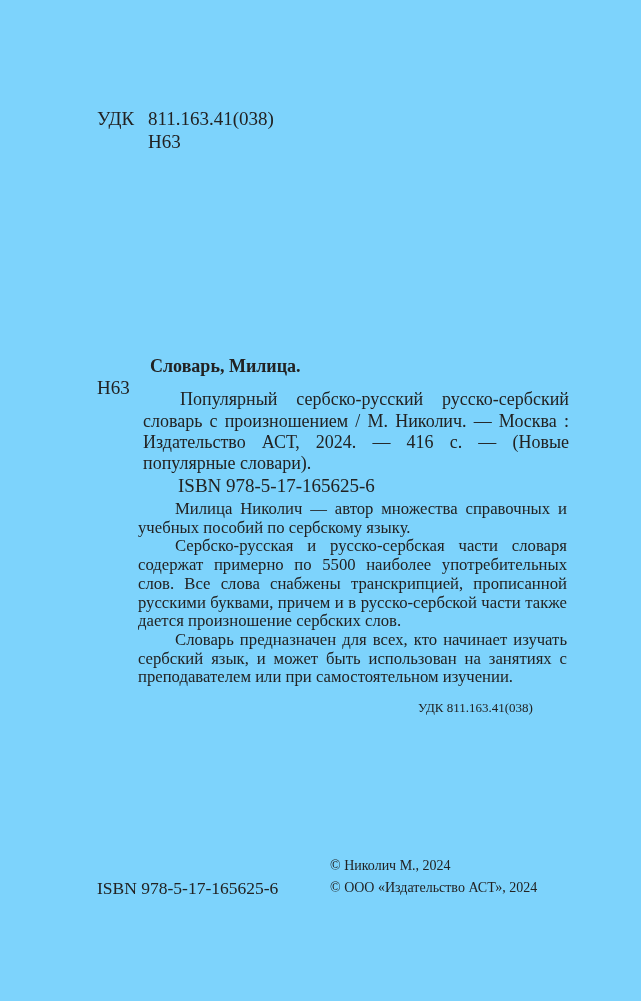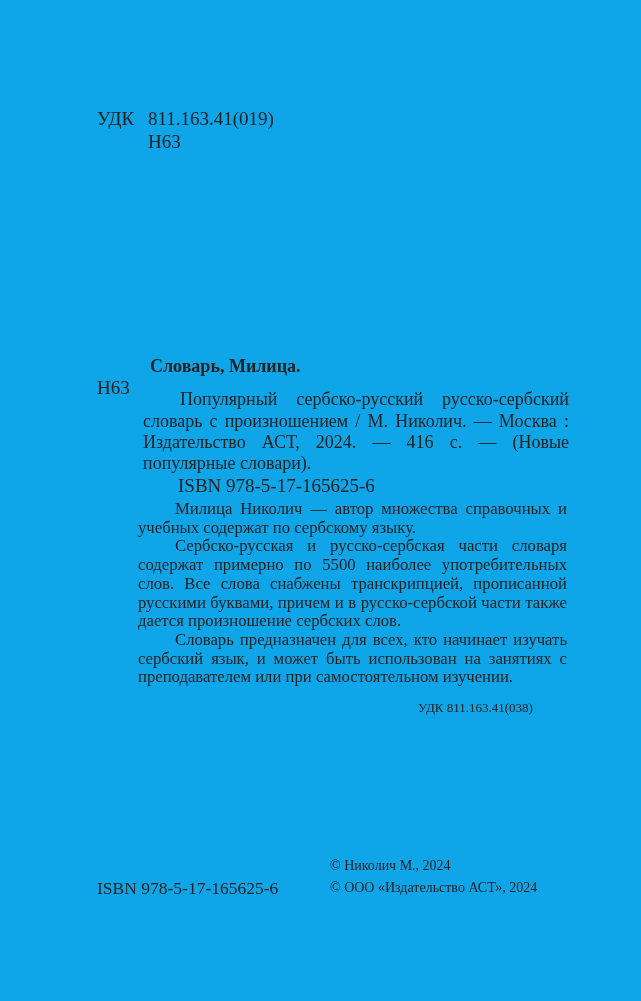--- a/index.html
+++ b/index.html
@@ -4,21 +4,21 @@
 <style>
   html, body {
     margin: 0;
     padding: 0;
     background: #ffffff;
   }
   .page {
     position: relative;
     width: 641px;
     height: 1001px;
-    background: #0ea5e9;
+    background: #7dd3fc;
     color: #222222;
     font-family: "Liberation Serif", "DejaVu Serif", serif;
     overflow: hidden;
   }
 
   
   .top-codes {
     position: absolute;
     left: 97px;
     top: 108px;
@@ -106,38 +106,38 @@
   }
 </style>
 </head>
 <body>
 
 <div class="page">
 
   <div class="top-codes">
     <div class="code-row">
       <span class="code-label">УДК</span>
-      <span class="code-value">811.163.41(019)</span>
+      <span class="code-value">811.163.41(038)</span>
     </div>
     <div class="code-row">
       <span class="code-label"></span>
       <span class="code-value">Н63</span>
     </div>
   </div>
 
   <div class="biblio">
     <span class="hang-code">Н63</span>
     <div class="biblio-author">Словарь, Милица.</div>
     <div class="biblio-desc">Популярный сербско-русский русско-сербский словарь с произношением / М. Николич. — Москва : Издательство АСТ, 2024. — 416 с. — (Новые популярные словари).</div>
   </div>
 
   <div class="isbn-mid">ISBN 978-5-17-165625-6</div>
 
   <div class="annotation">
-    <p>Милица Николич — автор множества справочных и учебных содержат по сербскому языку.</p>
+    <p>Милица Николич — автор множества справочных и учебных пособий по сербскому языку.</p>
     <p>Сербско-русская и русско-сербская части словаря содержат примерно по 5500 наиболее употребительных слов. Все слова снабжены транскрипцией, прописанной русскими буквами, причем и в русско-сербской части также дается произношение сербских слов.</p>
     <p>Словарь предназначен для всех, кто начинает изучать сербский язык, и может быть использован на занятиях с преподавателем или при самостоятельном изучении.</p>
   </div>
 
   <div class="codes-bold">
     <div>УДК 811.163.41(038)</div>
   </div>
 
   <div class="footer-isbn">ISBN 978-5-17-165625-6</div>
   <div class="footer-copy">

